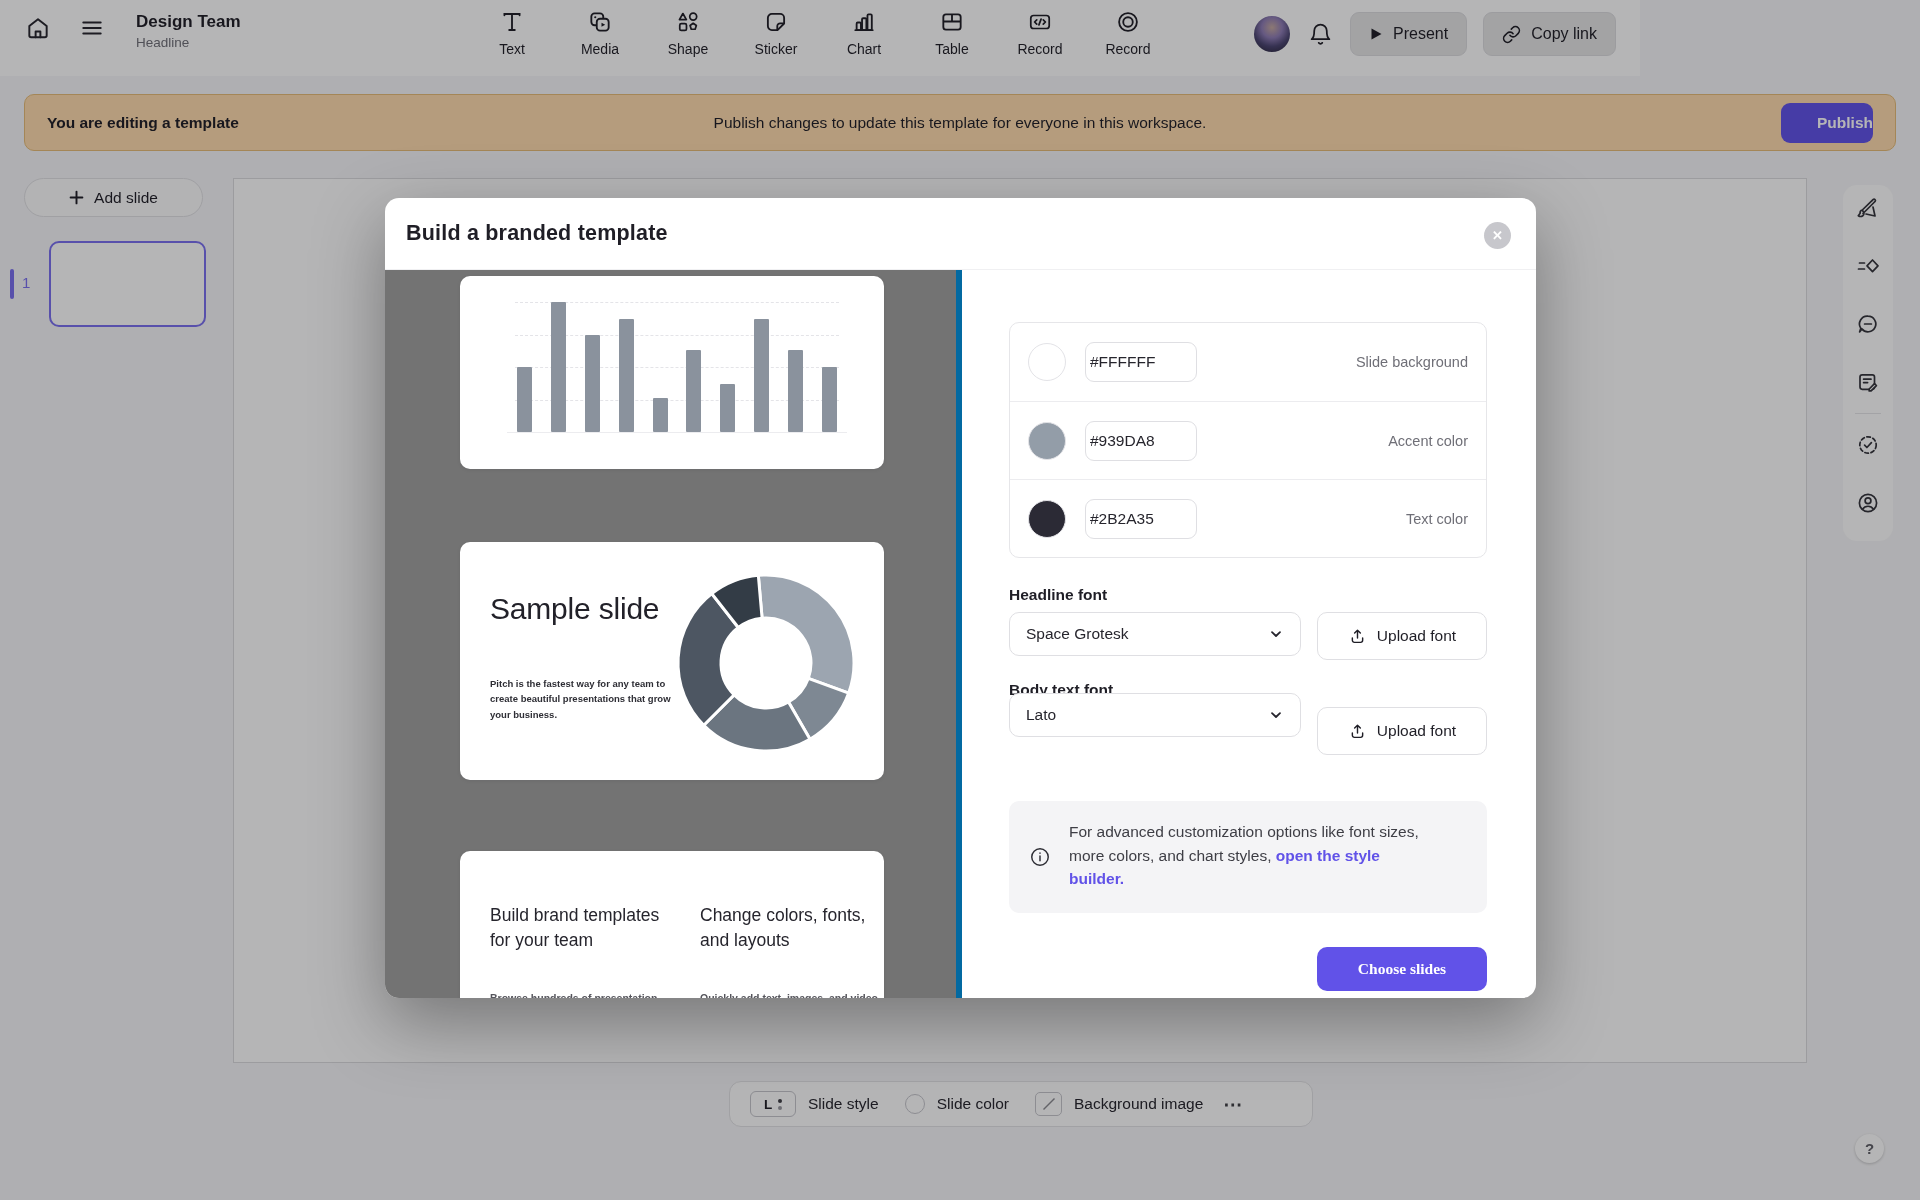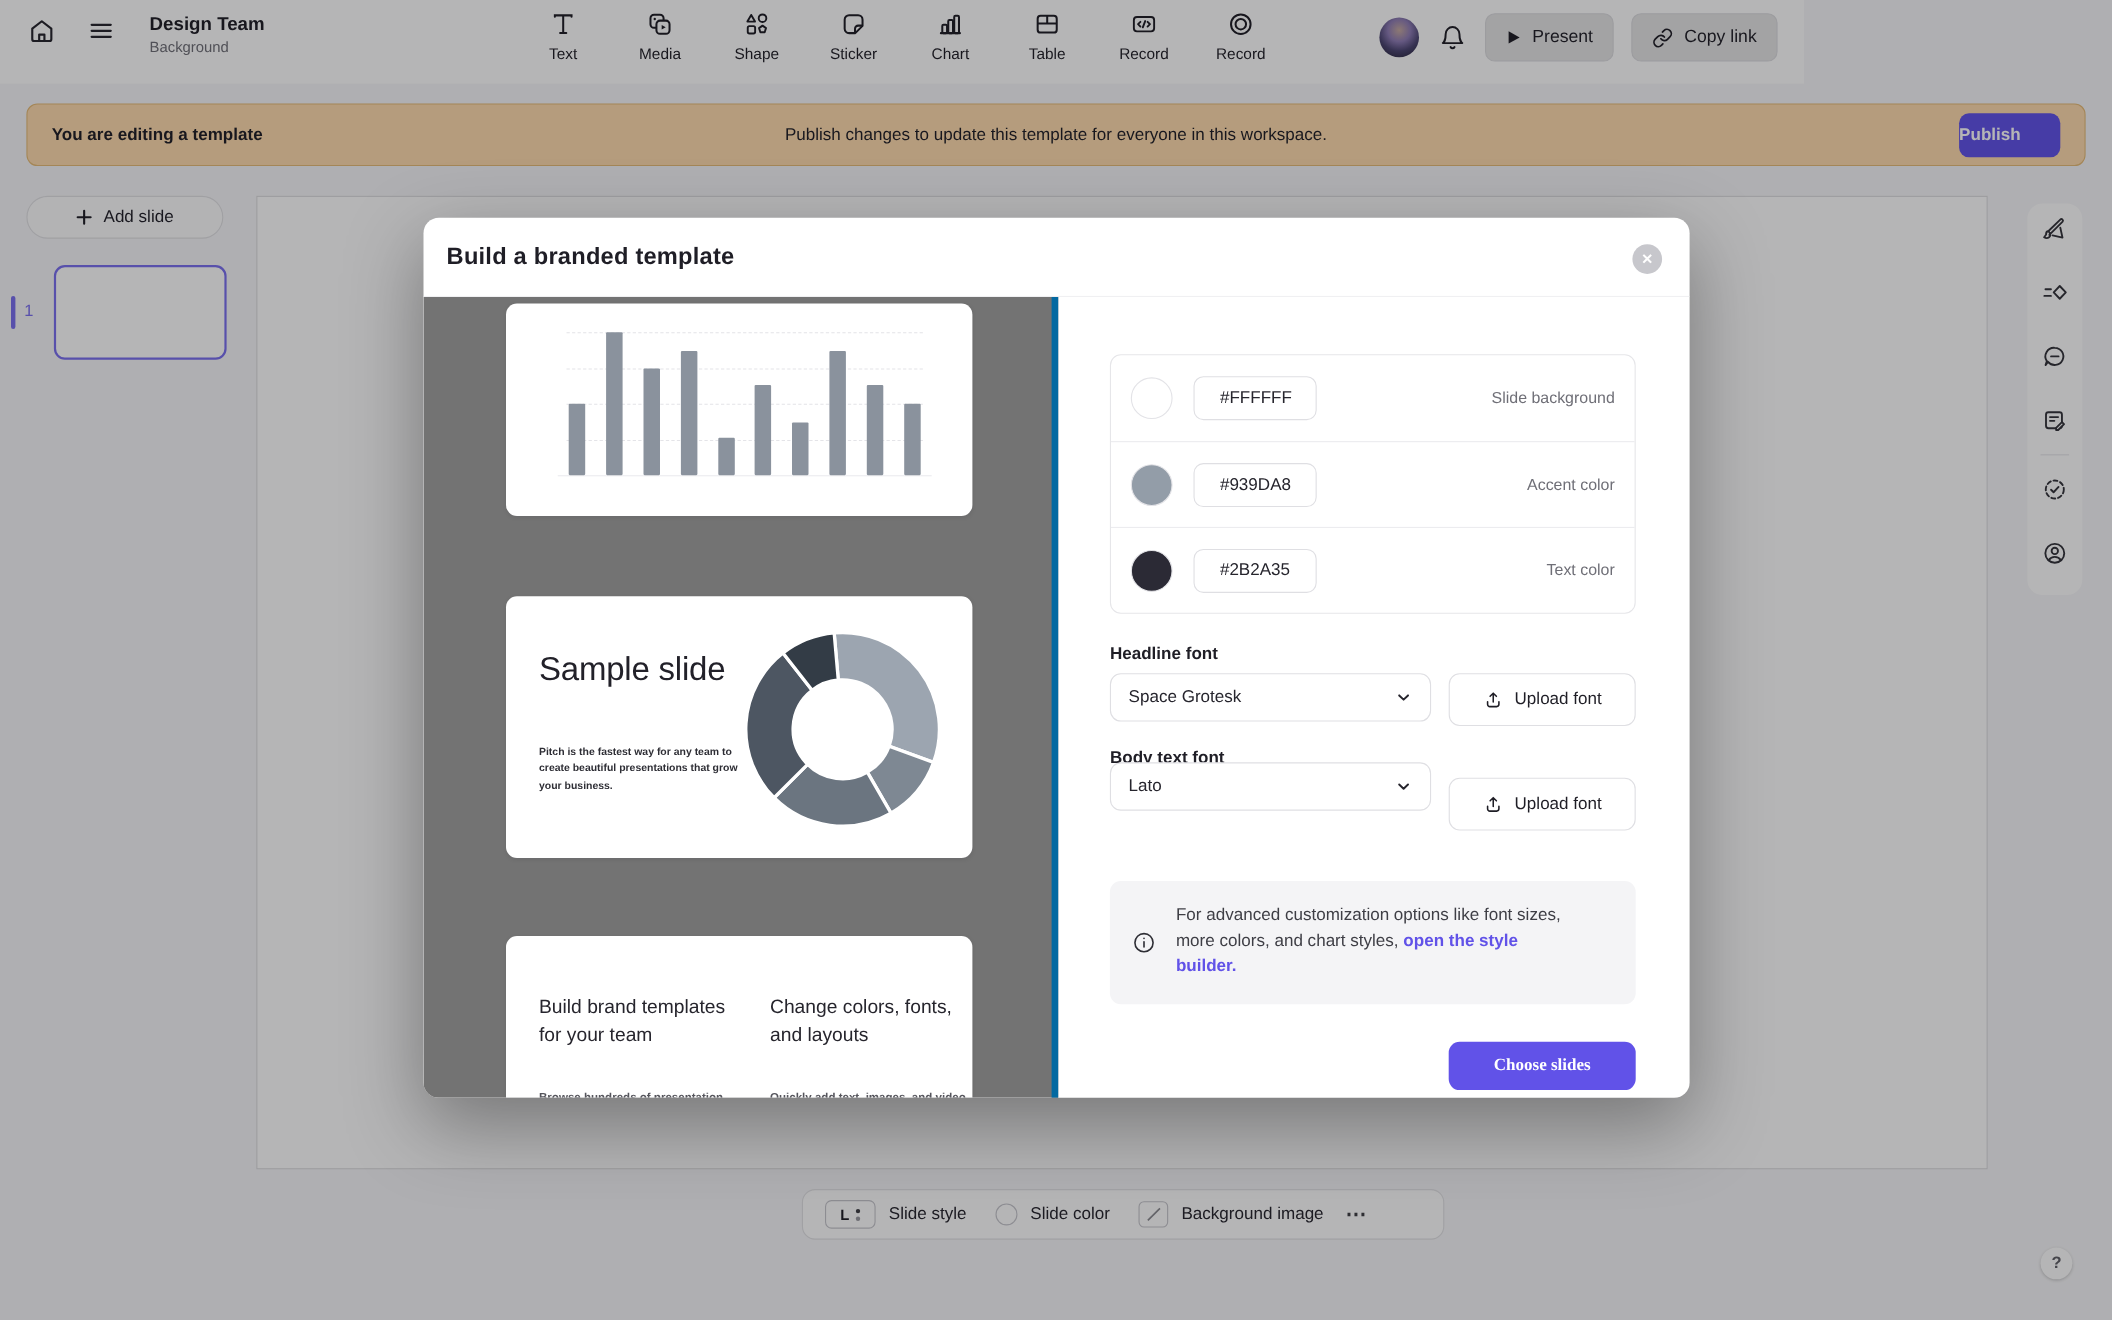--- a/index.html
+++ b/index.html
@@ -25,21 +25,21 @@
   .bell{width:28px;height:28px;display:flex;align-items:center;justify-content:center;}
   .ghost-btn{height:44px;padding:0 18px;border:1px solid #DCDCDF;border-radius:9px;background:#e5e5e5;
              display:flex;align-items:center;gap:10px;font-size:16px;color:#1F1E26;}
 
   
   .banner{position:absolute;left:24px;top:94px;width:1872px;height:57px;background:#FFDCAE;
           border:1px solid #E7BC77;border-radius:10px;display:flex;align-items:center;padding:0 22px;}
   .banner-left{font-size:15.5px;font-weight:700;color:#1F1E26;}
   .banner-center{position:absolute;left:0;right:0;text-align:center;font-size:15.5px;color:#1F1E26;pointer-events:none;}
   .publish-btn{margin-left:auto;width:92px;height:40px;background:#6152E8;border-radius:9px;color:#fff;
-               font-size:15.5px;font-weight:700;display:flex;align-items:center;justify-content:flex-start;z-index:1;}
+               font-size:15.5px;font-weight:700;display:flex;align-items:center;justify-content:flex-end;z-index:1;}
 
   
   .add-slide{position:absolute;left:24px;top:178px;width:179px;height:39px;background:#FCFCFD;
              border:1px solid #E1E1E4;border-radius:20px;display:flex;align-items:center;justify-content:center;
              gap:10px;font-size:15.5px;color:#1F1E26;}
   .slide-caret{position:absolute;left:10px;top:269px;width:4px;height:30px;border-radius:2px;background:#7A6FF0;}
   .slide-num{position:absolute;left:22px;top:274px;font-size:15px;color:#7A6FF0;}
   .slide-thumb{position:absolute;left:49px;top:241px;width:157px;height:86px;background:#FFFFFF;
                border:2px solid #7A6FF0;border-radius:10px;}
 
@@ -102,21 +102,21 @@
 
   .card-text{top:581px;height:230px;}
   .c3-title{position:absolute;top:52px;font-size:17.5px;line-height:1.4;font-weight:400;color:#26252D;width:180px;}
   .c3-sub{position:absolute;top:141px;font-size:10.5px;font-weight:700;color:#55555C;width:185px;}
 
   .color-table{position:absolute;left:47px;right:49px;top:52px;border:1px solid #E6E6E9;border-radius:10px;}
   .color-row{height:78px;display:flex;align-items:center;}
   .color-row + .color-row{border-top:1px solid #ECECEF;}
   .swatch{width:38px;height:38px;border-radius:50%;margin-left:18px;border:1px solid #E3E3E7;}
   .hex-input{margin-left:19px;width:112px;height:40px;border:1px solid #DFDFE3;border-radius:9px;background:#fff;
-             font-size:15.5px;color:#26252D;padding:0 0 0 23px;font-family:"Liberation Sans",sans-serif;outline:none;}
+             font-size:15.5px;color:#26252D;padding:0 0 0 4px;font-family:"Liberation Sans",sans-serif;outline:none;}
   .row-label{margin-left:auto;margin-right:18px;font-size:14.5px;color:#6F6F77;}
 
   .font-label{position:absolute;left:47px;font-size:15.5px;font-weight:700;color:#1F1E26;}
   .select{position:absolute;left:47px;width:292px;height:44px;border:1px solid #DFDFE3;border-radius:10px;
           display:flex;align-items:center;padding:0 16px;font-size:15.5px;color:#26252D;background:#fff;}
   .select .chev{margin-left:auto;color:#26252D;}
   .upload-btn{position:absolute;left:355px;width:170px;height:48px;border:1px solid #DFDFE3;border-radius:10px;
               background:#fff;display:flex;align-items:center;justify-content:center;gap:10px;font-size:15.5px;color:#1F1E26;}
 
   .info-box{position:absolute;left:47px;right:49px;top:531px;height:112px;background:#F4F4F6;border-radius:10px;}
@@ -139,21 +139,21 @@
             <path d="M9.8 20.6v-5.4h4.4v5.4"></path>
           </svg>
       </div>
       <div class="icon-btn" data-interactable="true">
         <svg width="26" height="26" viewBox="0 0 24 24" fill="none" stroke="currentColor" stroke-width="1.9" stroke-linecap="round">
             <path d="M4 7h16M4 12h16M4 17h16"></path>
           </svg>
       </div>
       <div class="ws-titles">
         <div class="ws-title" data-interactable="true">Design Team</div>
-        <div class="ws-sub" data-interactable="false">Background</div>
+        <div class="ws-sub" data-interactable="false">Headline</div>
       </div>
     </div>
 
     <div class="toolbar" data-interactable="false">
       <div class="tool" data-interactable="true">
         <span data-interactable="false">
             <svg width="26" height="26" viewBox="0 0 24 24" fill="none" stroke="currentColor" stroke-width="1.7" stroke-linecap="round">
               <path d="M5 5.8V4.6h14v1.2M12 4.8V19M9.4 19.4h5.2"></path>
             </svg>
           </span>

